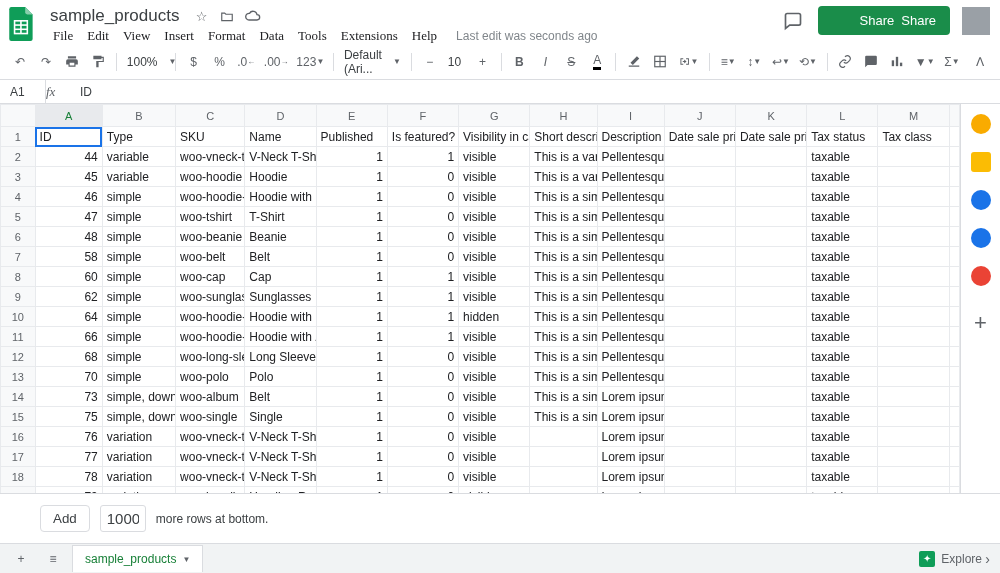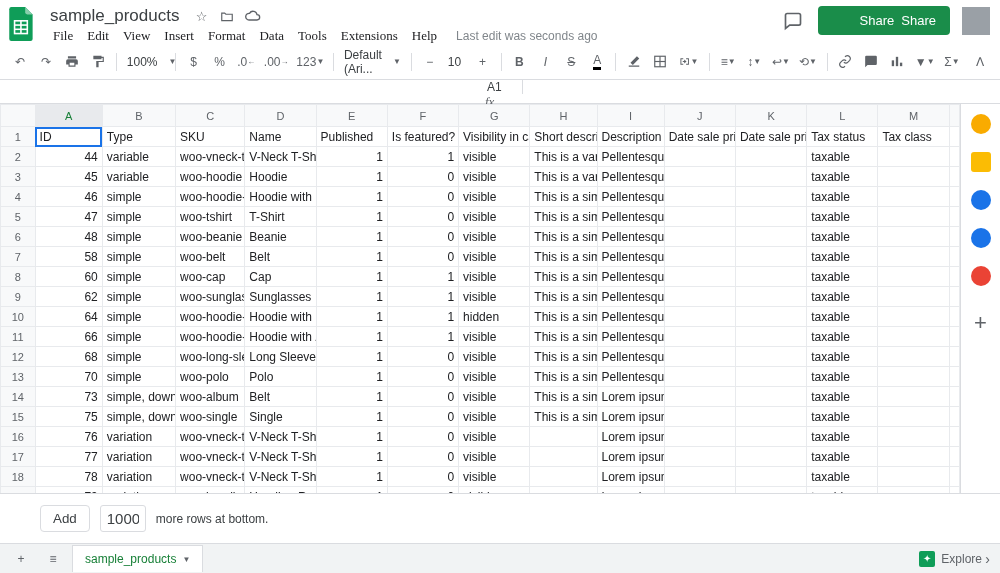--- a/index.html
+++ b/index.html
@@ -37,21 +37,21 @@
   .toolbar{display:flex;align-items:center;gap:2px;padding:4px 8px;border-bottom:1px solid var(--grey-border);height:36px;}
   .tb-btn{min-width:24px;height:26px;padding:0 5px;display:flex;align-items:center;justify-content:center;color:#5f6368;border-radius:3px;font-size:12px;}
   .tb-sep{width:1px;height:18px;background:#dadce0;margin:0 4px;}
   .tb-select{display:flex;align-items:center;gap:11px;font-size:12px;color:#3c4043;padding:0 4px;}
   .zoom-sel{width:46px;}
   .font-sel{width:70px;}
   .size-sel{width:28px;}
   .caret{font-size:8px;color:#5f6368;}
 
   
-  .formula-bar{display:flex;align-items:center;height:24px;border-bottom:1px solid var(--grey-border);font-size:12px;flex-direction:column;}
+  .formula-bar{display:flex;align-items:center;height:24px;border-bottom:1px solid var(--grey-border);font-size:12px;}
   .cell-ref{width:46px;padding-left:10px;color:#3c4043;border-right:1px solid var(--grey-border);height:100%;display:flex;align-items:center;}
   .fx{width:30px;text-align:left;font-style:italic;color:var(--muted);font-family:serif;font-size:13px;}
   .formula-val{flex:1;padding-left:4px;color:#3c4043;}
 
   
   .grid-wrap{height:432px;overflow:hidden;display:flex;position:relative;}
   .grid{flex:1;overflow:hidden;}
   table{border-collapse:collapse;table-layout:fixed;width:100%;}
   th,td{border:1px solid var(--row-border);height:20px;font-size:12px;padding:0 4px;overflow:hidden;white-space:nowrap;text-overflow:clip;}
   th{background:#f8f9fa;color:#5f6368;font-weight:normal;text-align:center;font-size:11px;}

